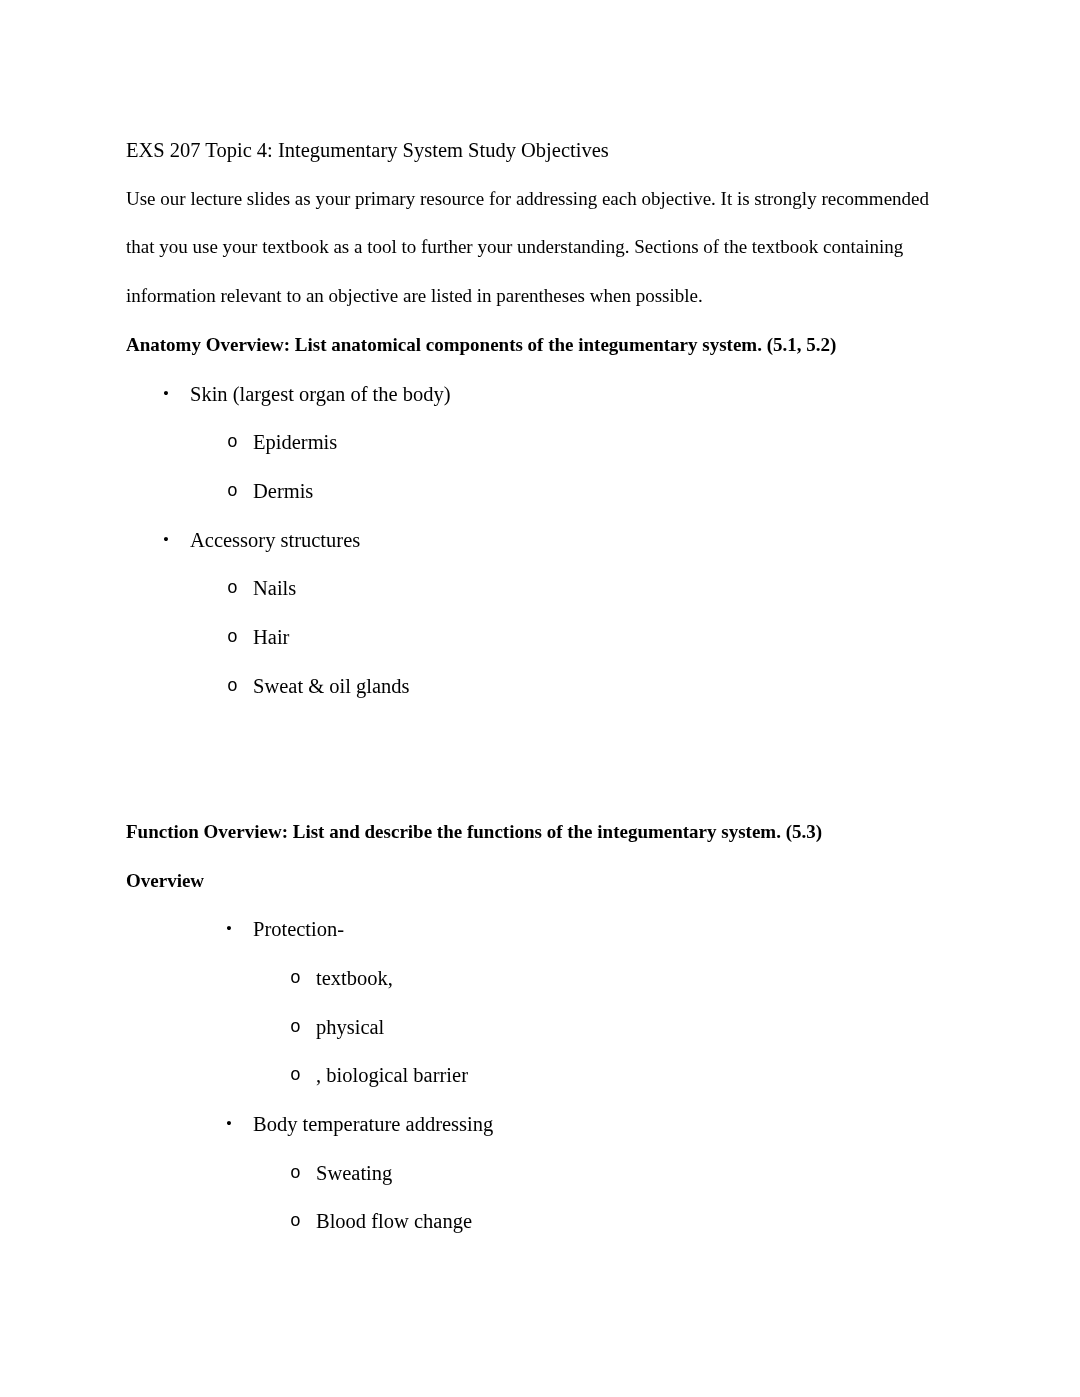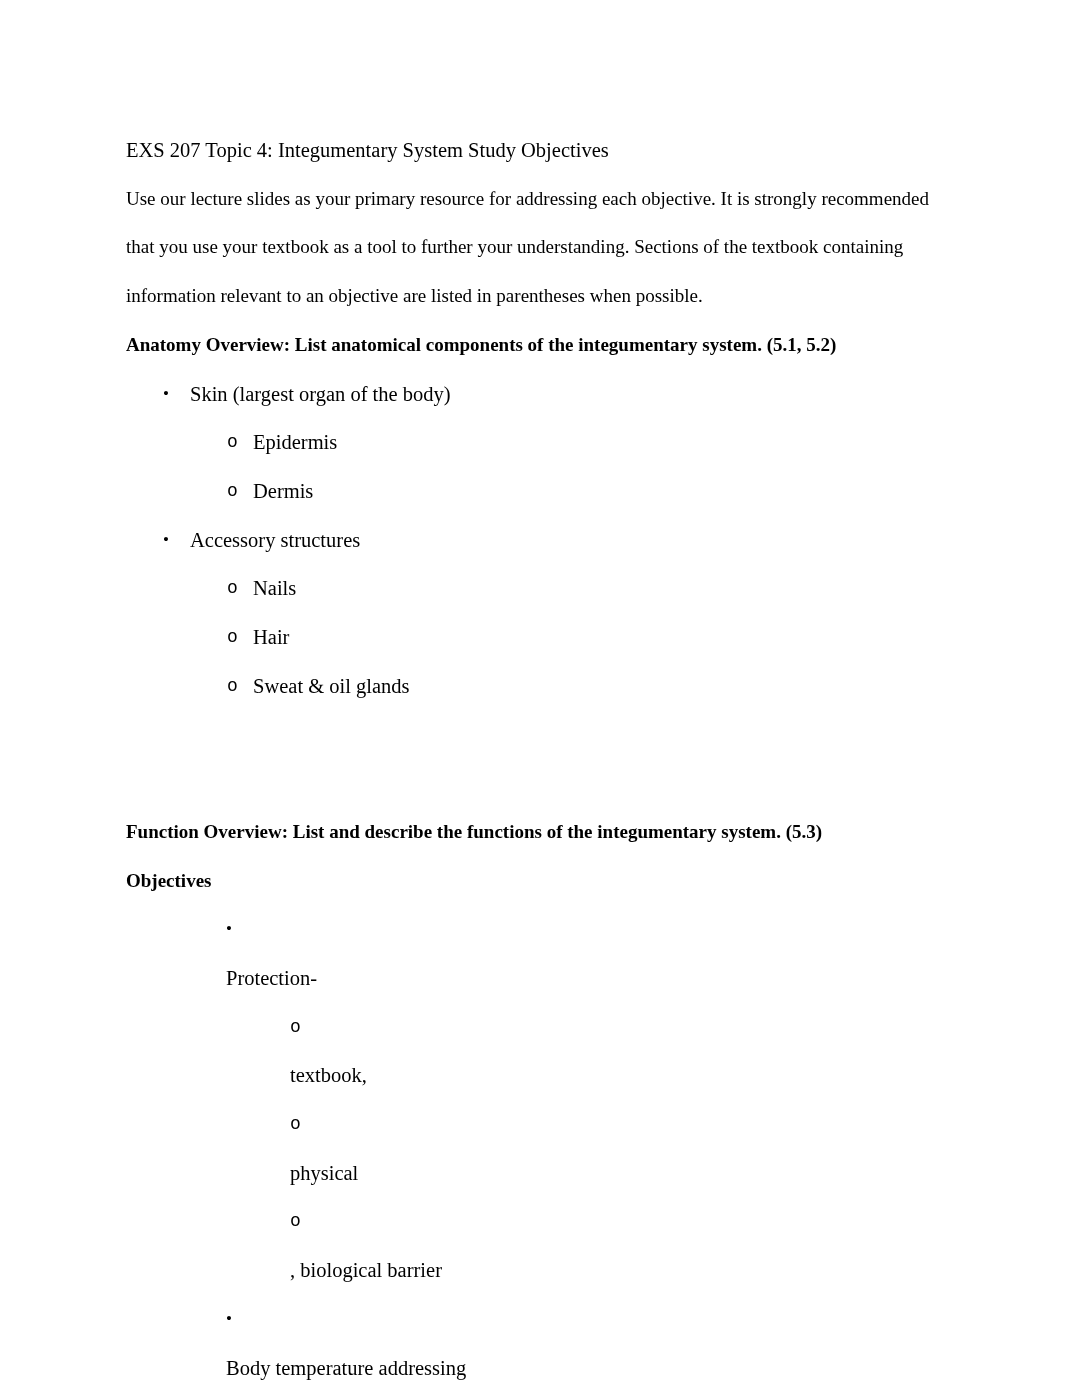--- a/index.html
+++ b/index.html
@@ -83,21 +83,20 @@
   .lvl2 .marker {
     width: 26px;
     font-family: "Liberation Mono", "DejaVu Sans Mono", monospace;
     font-size: 18px;
     line-height: 48.7px;
   }
 
   
   .shift {
     margin-left: 63px;
-    flex-direction: column;
   }
 
   .bullet-dot::before {
     content: "\2022";
   }
   .bullet-circle::before {
     content: "o";
   }
 </style>
 </head>
@@ -144,21 +143,21 @@
 
     <div class="li lvl2">
       <span class="marker bullet-circle"></span>
       <span class="li-text">Sweat &amp; oil glands</span>
     </div>
 
     <div class="spacer double"></div>
 
     <p class="para bold">Function Overview: List and describe the functions of the integumentary system. (5.3)</p>
 
-    <p class="para bold">Objectives</p>
+    <p class="para bold">Overview</p>
 
     <div class="li lvl1 shift">
       <span class="marker bullet-dot"></span>
       <span class="li-text">Protection-</span>
     </div>
 
     <div class="li lvl2 shift">
       <span class="marker bullet-circle"></span>
       <span class="li-text">textbook,</span>
     </div>

